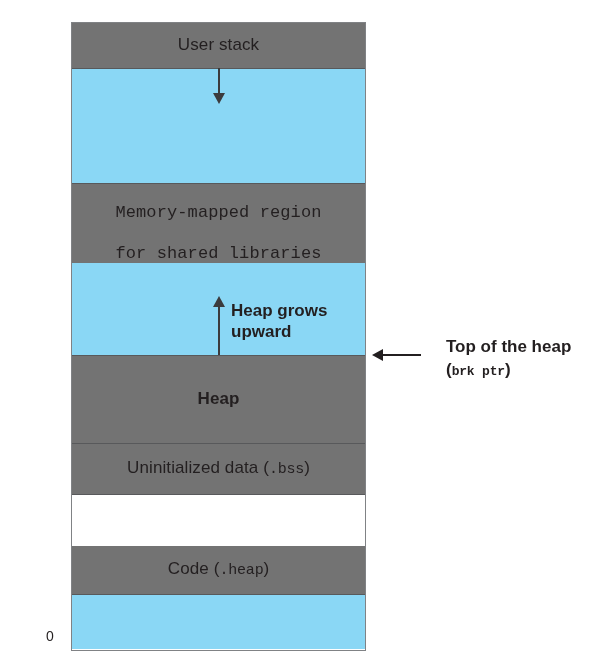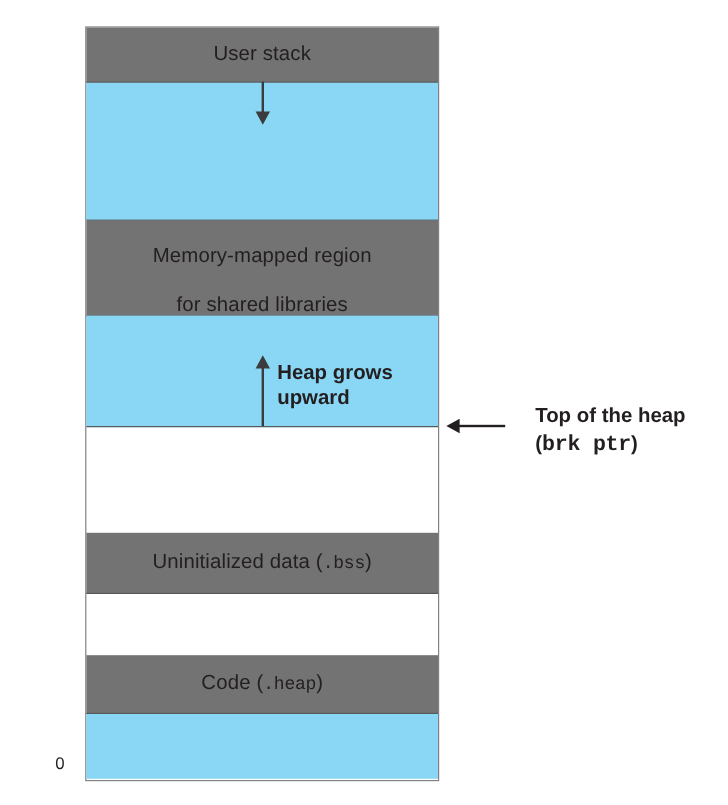--- a/index.html
+++ b/index.html
@@ -158,21 +158,21 @@
     top: 336px;
     width: 175px;
     font-size: 17px;
     font-weight: bold;
     line-height: 1.33;
     color: #231f20;
     margin-left: 19px;
   }
   .callout-text .mono {
     font-weight: bold;
-    font-size: 18px;
+    font-size: 13px;
   }
 
   .zero-label {
     position: absolute;
     left: 46px;
     top: 628px;
     font-size: 14px;
     color: #231f20;
   }
 </style>
@@ -182,29 +182,32 @@
 <div id="diagram">
 
   <div class="mem-column">
 
     <div class="band white sep-bottom" style="top:0px; height:46px;">
       <span class="band-label">User stack</span>
     </div>
 
     <div class="band blue sep-bottom" style="top:46px; height:115px;"></div>
 
-    <div class="band white sep-bottom" style="top:161px; height:80px;">
+    <div class="band white sep-bottom" style="top:161px; height:80px;font-family:Liberation Mono, monospace;">
       <span class="band-label">
         <span>Memory-mapped region</span><br>
         <span>for shared libraries</span>
       </span>
     </div>
 
     <div class="band blue sep-bottom" style="top:240px; height:93px;"></div>
 
+    <div class="band white sep-bottom" style="top:333px; height:88px;">
+      <span class="band-label bold">Heap</span>
+    </div>
 
     <div class="band white sep-bottom" style="top:421px; height:51px;">
       <span class="band-label"><span>Uninitialized data (</span><span class="mono">.bss</span><span>)</span></span>
     </div>
 
 
     <div class="band white sep-bottom" style="top:523px; height:49px;">
       <span class="band-label"><span>Code (</span><span class="mono">.heap</span><span>)</span></span>
     </div>
 

